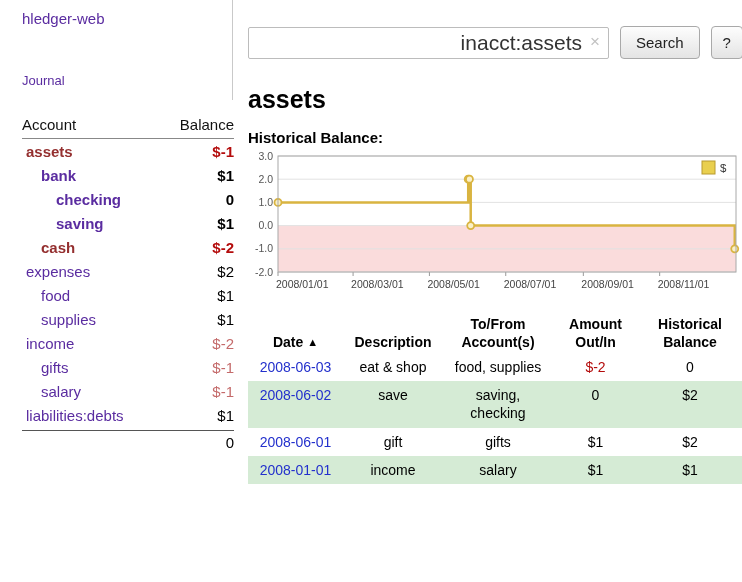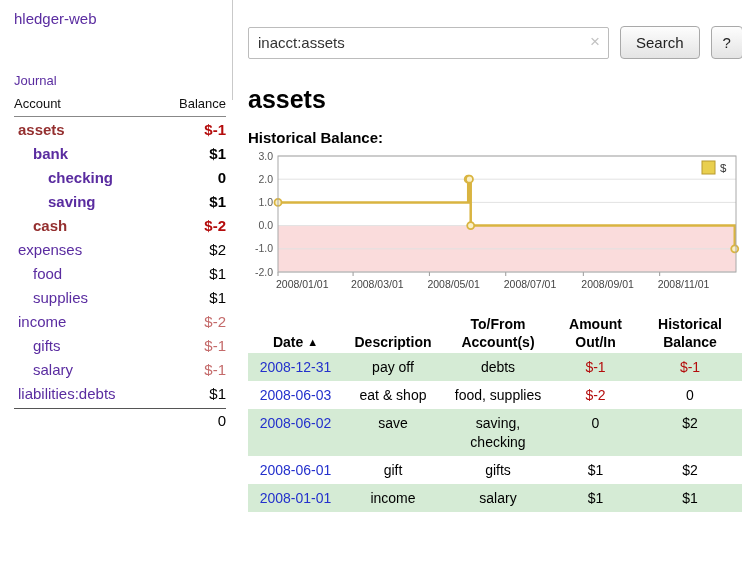--- a/index.html
+++ b/index.html
@@ -1,42 +1,42 @@
 <!DOCTYPE html>
 <html style="--purple: #5a2ca0; --maroon: #942f2f; --neg-strong: #b40c0c; --neg-muted: #c46a6a; --date-blue: #2330cc; --row-green: #d5ebd5;"><head>
 <meta charset="utf-8">
 <style>
   html,body{margin:0;padding:0;background:#fff;}
   body{font-family:"Liberation Sans","DejaVu Sans",sans-serif;color:#000;}
   .page{position:relative;width:742px;height:582px;overflow:hidden;background:#fff;}
 
   
-  .sidebar{position:absolute;left:0;top:0;width:233px;padding:10px 0 0 14px;box-sizing:border-box;}
+  .sidebar{position:absolute;left:0;top:0;width:233px;padding:10px 0 0 22px;box-sizing:border-box;}
   .vdiv{position:absolute;left:232px;top:0;width:1px;height:100px;background:#c9c9c9;}
   .app-title{font-size:15px;color:var(--purple,#5a2ca0);cursor:pointer;}
   .journal-link{margin-top:46px;font-size:13px;color:var(--purple,#5a2ca0);cursor:pointer;}
-  .acct-header{display:flex;justify-content:space-between;width:212px;margin-top:8px;
-               padding-bottom:5px;border-bottom:1px solid #888;font-size:13px;color:#111;gap:8px;}
+  .acct-header{display:flex;justify-content:space-between;width:212px;margin-top:28px;
+               padding-bottom:5px;border-bottom:1px solid #888;font-size:15px;color:#111;gap:8px;}
   .acct-row{display:flex;justify-content:space-between;align-items:center;height:24px;width:212px;font-size:15px;}
   .acct-name{color:var(--purple,#5a2ca0);text-decoration:none;cursor:pointer;white-space:nowrap;}
   .acct-name.visited{color:var(--maroon,#942f2f);}
   .b{font-weight:700;}
   .acct-bal{color:#000;}
   .acct-bal.neg{color:var(--neg-strong,#b40c0c);}
   .acct-bal.negm{color:var(--neg-muted,#c46a6a);}
   .acct-total{width:212px;margin-top:3px;border-top:1px solid #555;text-align:right;
               padding-top:3px;font-size:15px;}
 
   
   main{position:absolute;left:248px;top:0;width:494px;}
   h1{font-size:31px;font-weight:700;margin:8px 0 0;}
   .searchform{margin-top:26px;display:flex;align-items:center;}
   .search-wrap{position:relative;}
   .search-wrap input{width:324px;height:30px;border:1px solid #bcbcbc;border-radius:2px;
-     font-size:15px;padding:0 26px 0 9px;color:#333;font-family:inherit;outline:none;}
+     font-size:21px;padding:0 26px 0 9px;color:#333;font-family:inherit;outline:none;text-align:right;}
   .clear-x{position:absolute;right:9px;top:6px;color:#c2c2c2;font-size:17px;line-height:17px;cursor:pointer;}
   .btn{margin-left:11px;font-size:15px;padding:7px 15px;border:1px solid #a9a9a9;border-radius:4px;
        background:linear-gradient(#fdfdfd,#e4e4e4);color:#222;font-family:inherit;cursor:pointer;}
   .btn.help{padding:7px 11px;}
   h2{font-size:25px;font-weight:700;margin:26px 0 0;}
   .chart-label{margin-top:15px;font-weight:700;font-size:15px;}
   #chart{margin-top:4px;}
 
   
   table{border-collapse:collapse;table-layout:fixed;width:494px;margin-top:8px;font-size:14px;}
@@ -180,27 +180,20 @@
             <span>Date</span>
             <span class="sort">▲</span>
           </th>
           <th class="l">Description</th>
           <th class="l">To/From Account(s)</th>
           <th class="r">Amount Out/In</th>
           <th class="r">Historical Balance</th>
         </tr>
       </thead>
       <tbody id="register-rows">
-          <tr class="alt">
-            <td class="l"><a class="datelink">2008-12-31</a></td>
-            <td class="l">pay off</td>
-            <td class="l">debts</td>
-            <td class="r amt-neg">$-1</td>
-            <td class="r amt-neg">$-1</td>
-          </tr>
           <tr>
             <td class="l"><a class="datelink">2008-06-03</a></td>
             <td class="l">eat &amp; shop</td>
             <td class="l">food, supplies</td>
             <td class="r amt-neg">$-2</td>
             <td class="r">0</td>
           </tr>
           <tr class="alt">
             <td class="l"><a class="datelink">2008-06-02</a></td>
             <td class="l">save</td>

